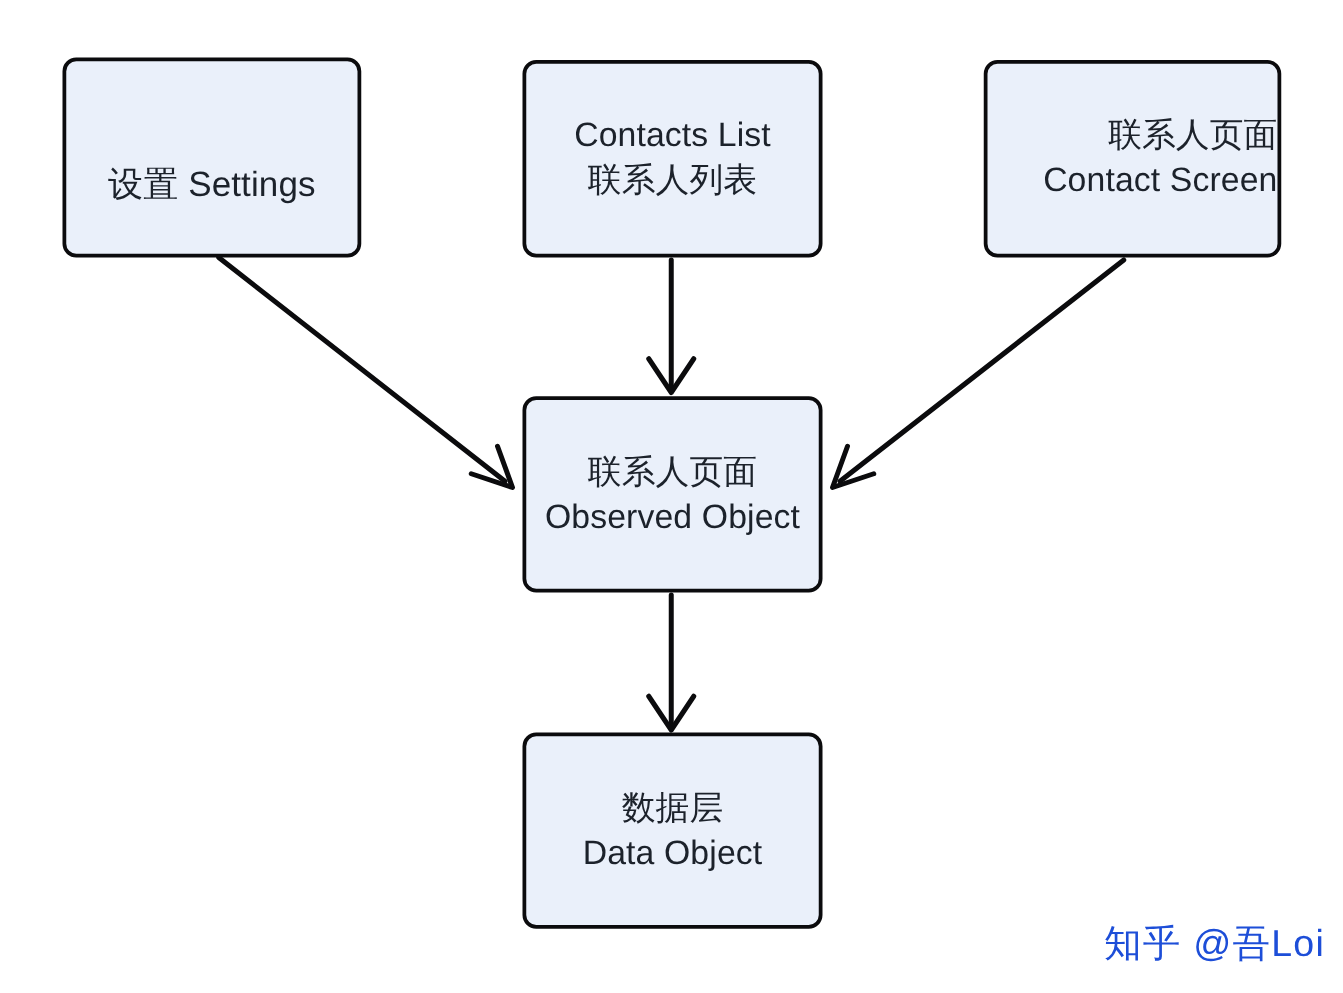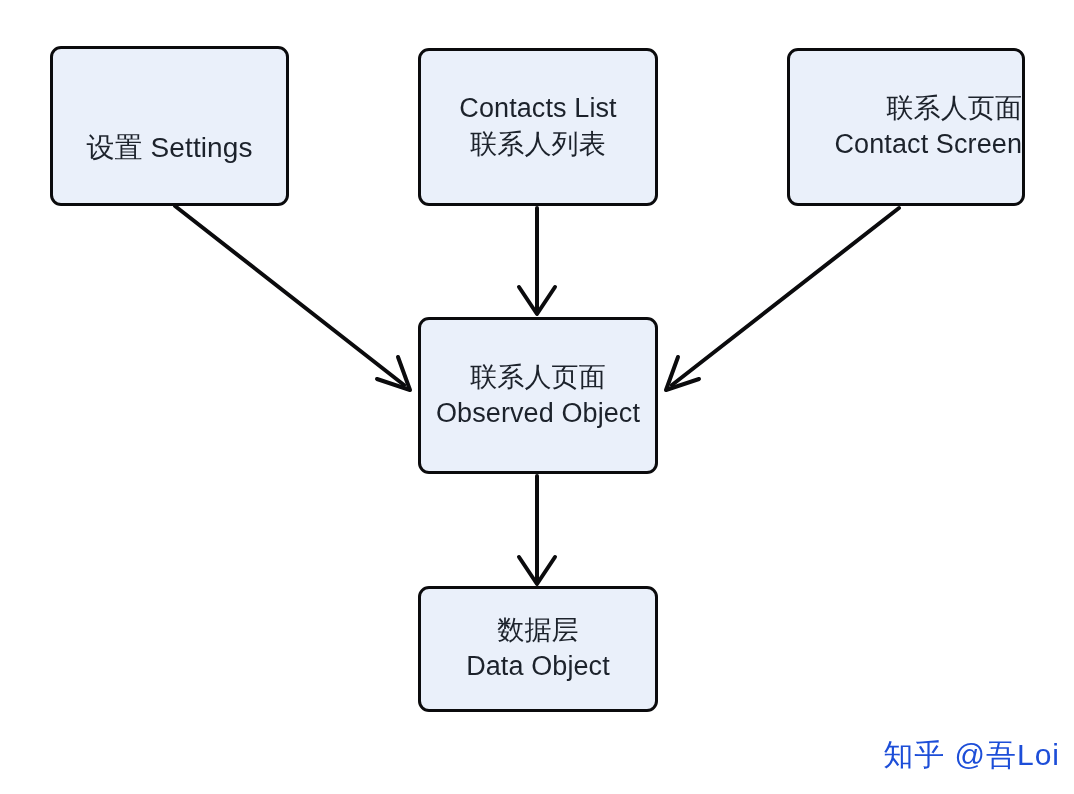--- a/index.html
+++ b/index.html
@@ -54,21 +54,21 @@
   .node.single .line {
     font-size: 28px;
     margin-top: 44px;
   }
 
   
   #node-settings        { left: 50px;  top: 46px;  width: 239px; height: 160px; }
   #node-contacts-list   { left: 418px; top: 48px;  width: 240px; height: 158px; }
   #node-contact-screen  { left: 787px; top: 48px;  width: 238px; height: 158px; align-items: flex-end; }
   #node-observed-object { left: 418px; top: 317px; width: 240px; height: 157px; }
-  #node-data-layer      { left: 418px; top: 586px; width: 240px; height: 126px; }
+  #node-data-layer      { left: 418px; top: 586px; width: 240px; height: 157px; }
 
   #node-observed-object .line.en { font-size: 27px; }
 
   .watermark {
     position: absolute;
     right: 14px;
     bottom: 18px;
     font-size: 30px;
     color: #1d4ed8;
     letter-spacing: 1px;

